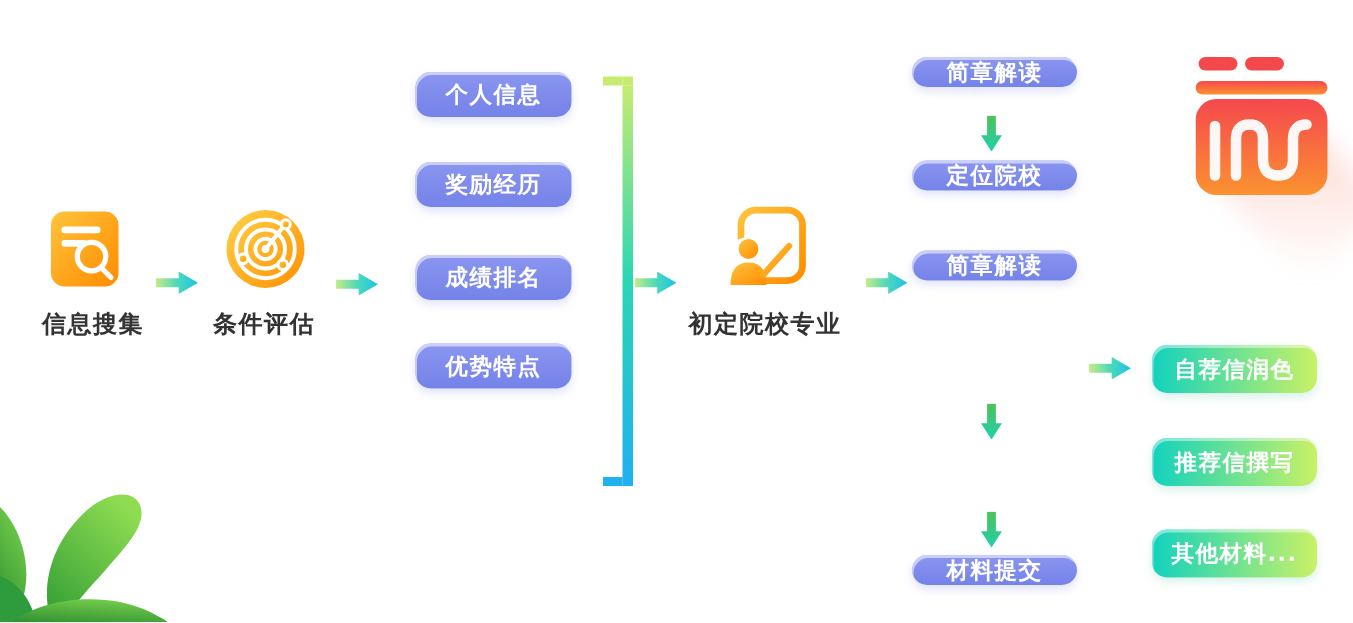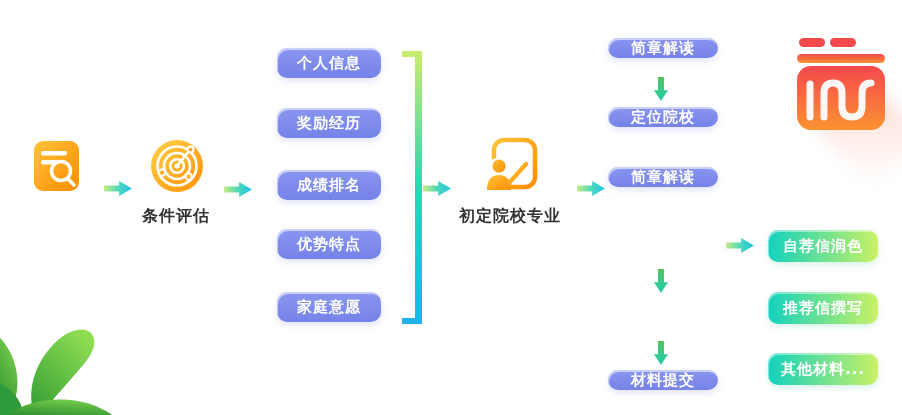--- a/index.html
+++ b/index.html
@@ -60,20 +60,21 @@
         <stop offset="0" stop-color="#FFC33B"></stop>
           <stop offset="1" stop-color="#FF8C00"></stop>
       </linearGradient>
     </defs>
     <rect x="2" y="3" width="45" height="50" rx="9" fill="url(#g-doc)"></rect>
     <rect x="9" y="13" width="26" height="4.5" rx="2.2" fill="#fff"></rect>
     <rect x="9" y="22" width="17" height="4.5" rx="2.2" fill="#fff"></rect>
     <circle cx="29" cy="33" r="9.5" fill="none" stroke="#fff" stroke-width="3.5"></circle>
     <line x1="36" y1="41" x2="42" y2="47" stroke="#fff" stroke-width="3.5" stroke-linecap="round"></line>
   </svg>
+  <div class="step-label" style="left:2px;width:120px">信息搜集</div>
 
   <div class="harrow" style="left:104px;top:181px"></div>
 
   <svg class="abs" style="left:150px;top:139px" width="54" height="54" viewBox="0 0 54 54">
     <defs>
       <linearGradient id="g-radar" x1="0" y1="0" x2="1" y2="1">
         <stop offset="0" stop-color="#FFD24A"></stop>
           <stop offset="1" stop-color="#FF9000"></stop>
       </linearGradient>
     </defs>
@@ -88,21 +89,20 @@
     <circle cx="38.5" cy="37.5" r="3.2" fill="url(#g-radar)" stroke="#fff" stroke-width="2"></circle>
   </svg>
   <div class="step-label" style="left:116px;width:120px">条件评估</div>
 
   <div class="harrow" style="left:224px;top:182px"></div>
 
   <div class="pill blue" style="top:48px">个人信息</div>
   <div class="pill blue" style="top:108px">奖励经历</div>
   <div class="pill blue" style="top:170px">成绩排名</div>
   <div class="pill blue" style="top:229px">优势特点</div>
-  <div class="pill blue" style="top:292px">家庭意愿</div>
 
   <div class="bracket"></div>
 
   <div class="harrow" style="left:423px;top:181px"></div>
 
   <svg class="abs" style="left:482px;top:136px" width="56" height="58" viewBox="0 0 56 58">
     <defs>
       <linearGradient id="g-doc2" x1="0" y1="0" x2="1" y2="1">
         <stop offset="0" stop-color="#FFC33B"></stop>
           <stop offset="1" stop-color="#FF8C00"></stop>

